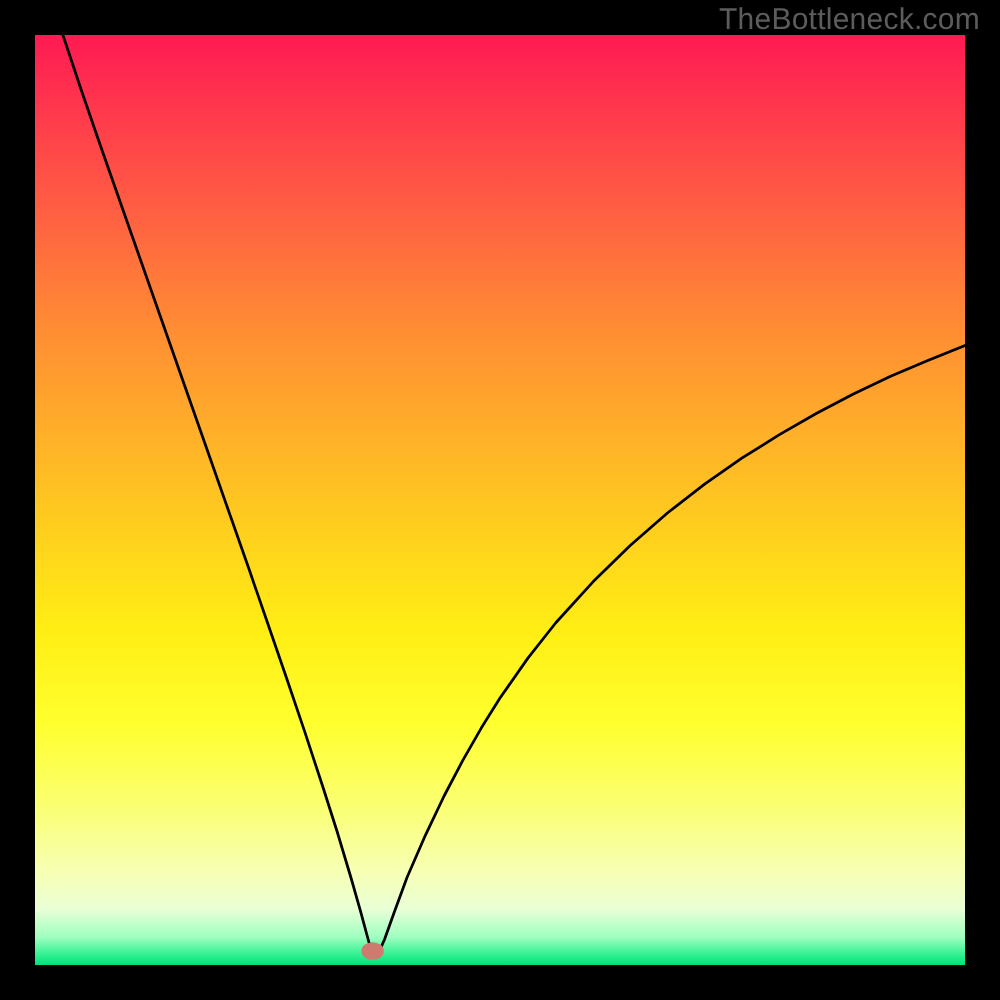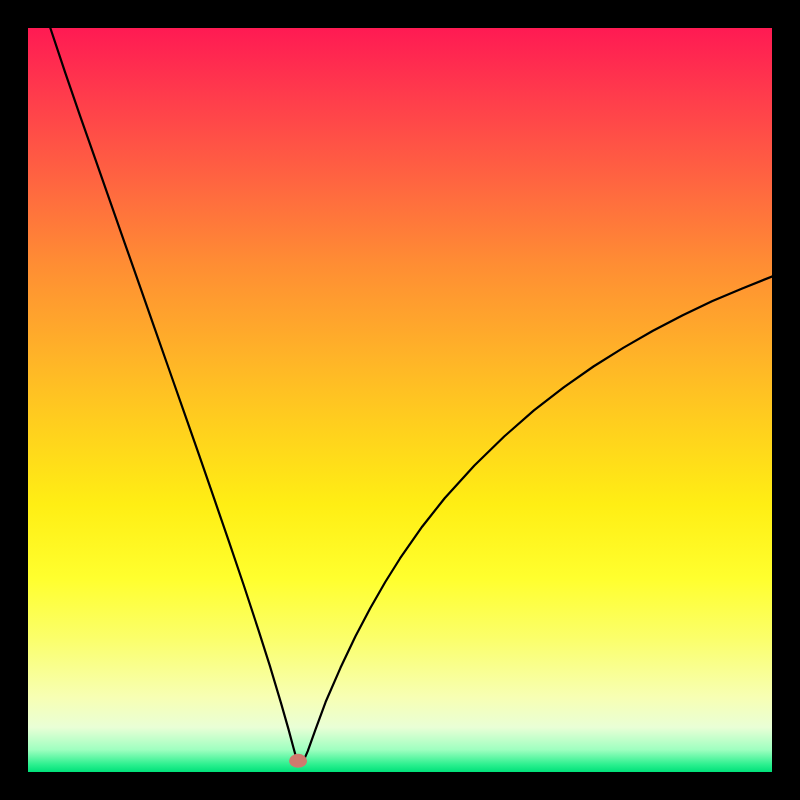--- a/index.html
+++ b/index.html
@@ -64,20 +64,21 @@
   }
   .marker {
     fill: #cf7a6e;
     stroke: none;
   }
 </style>
 </head>
 <body>
 
 <div class="frame">
+  <div class="attribution">TheBottleneck.com</div>
 
   <div class="plot-area">
     <svg class="plot-svg" viewBox="0 0 744 744" preserveAspectRatio="none">
       <path id="curve-path" class="curve" d="M22.32 0.00 L37.20 44.64 L52.08 87.79 L66.96 130.20 L81.84 172.61 L96.72 215.02 L111.60 257.42 L126.48 299.83 L141.36 342.24 L156.24 384.65 L171.12 427.06 L186.00 470.21 L200.88 513.36 L215.76 557.26 L230.64 602.64 L241.80 637.61 L252.96 674.81 L260.40 700.85 L265.61 720.19 L270.07 736.56 L274.54 735.07 L279.74 723.17 L287.18 702.34 L297.60 674.06 L312.48 639.84 L327.36 608.59 L342.24 580.32 L357.12 554.28 L372.00 530.47 L394.32 498.48 L416.64 470.21 L446.40 437.47 L476.16 408.46 L505.92 382.42 L535.68 359.35 L565.44 338.52 L595.20 319.92 L624.96 302.81 L654.72 287.18 L684.48 273.05 L714.24 260.40 L744.00 248.50"></path>
       <ellipse id="marker-dot" class="marker" cx="270.07" cy="732.84" rx="9" ry="7"></ellipse>
     </svg>
   </div>
 </div>
 
 </body></html>

